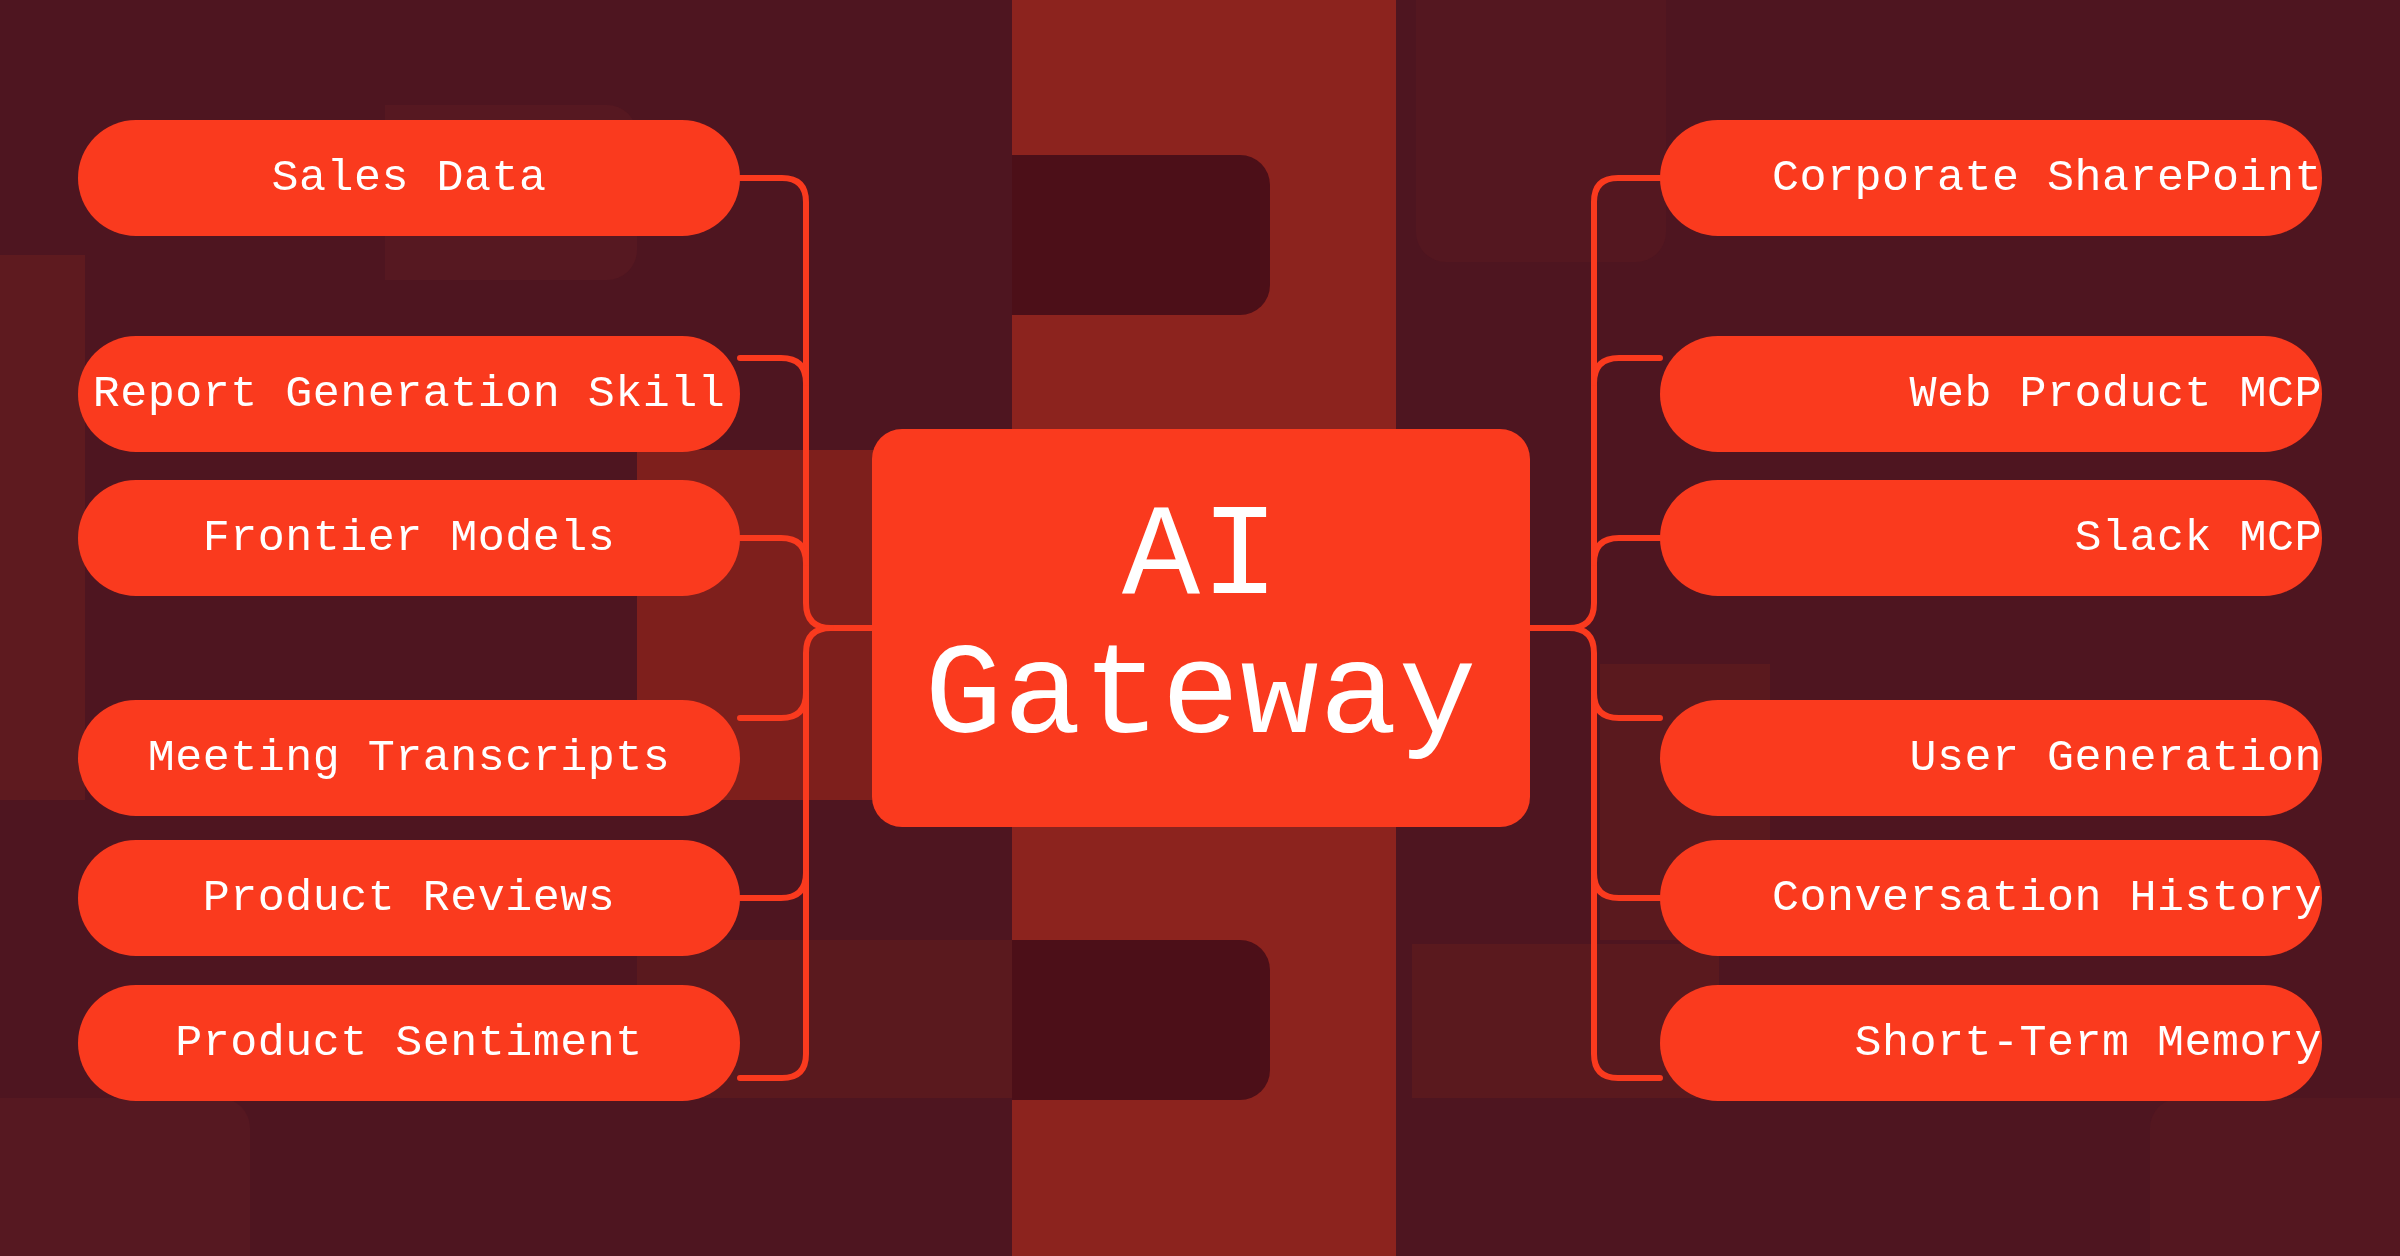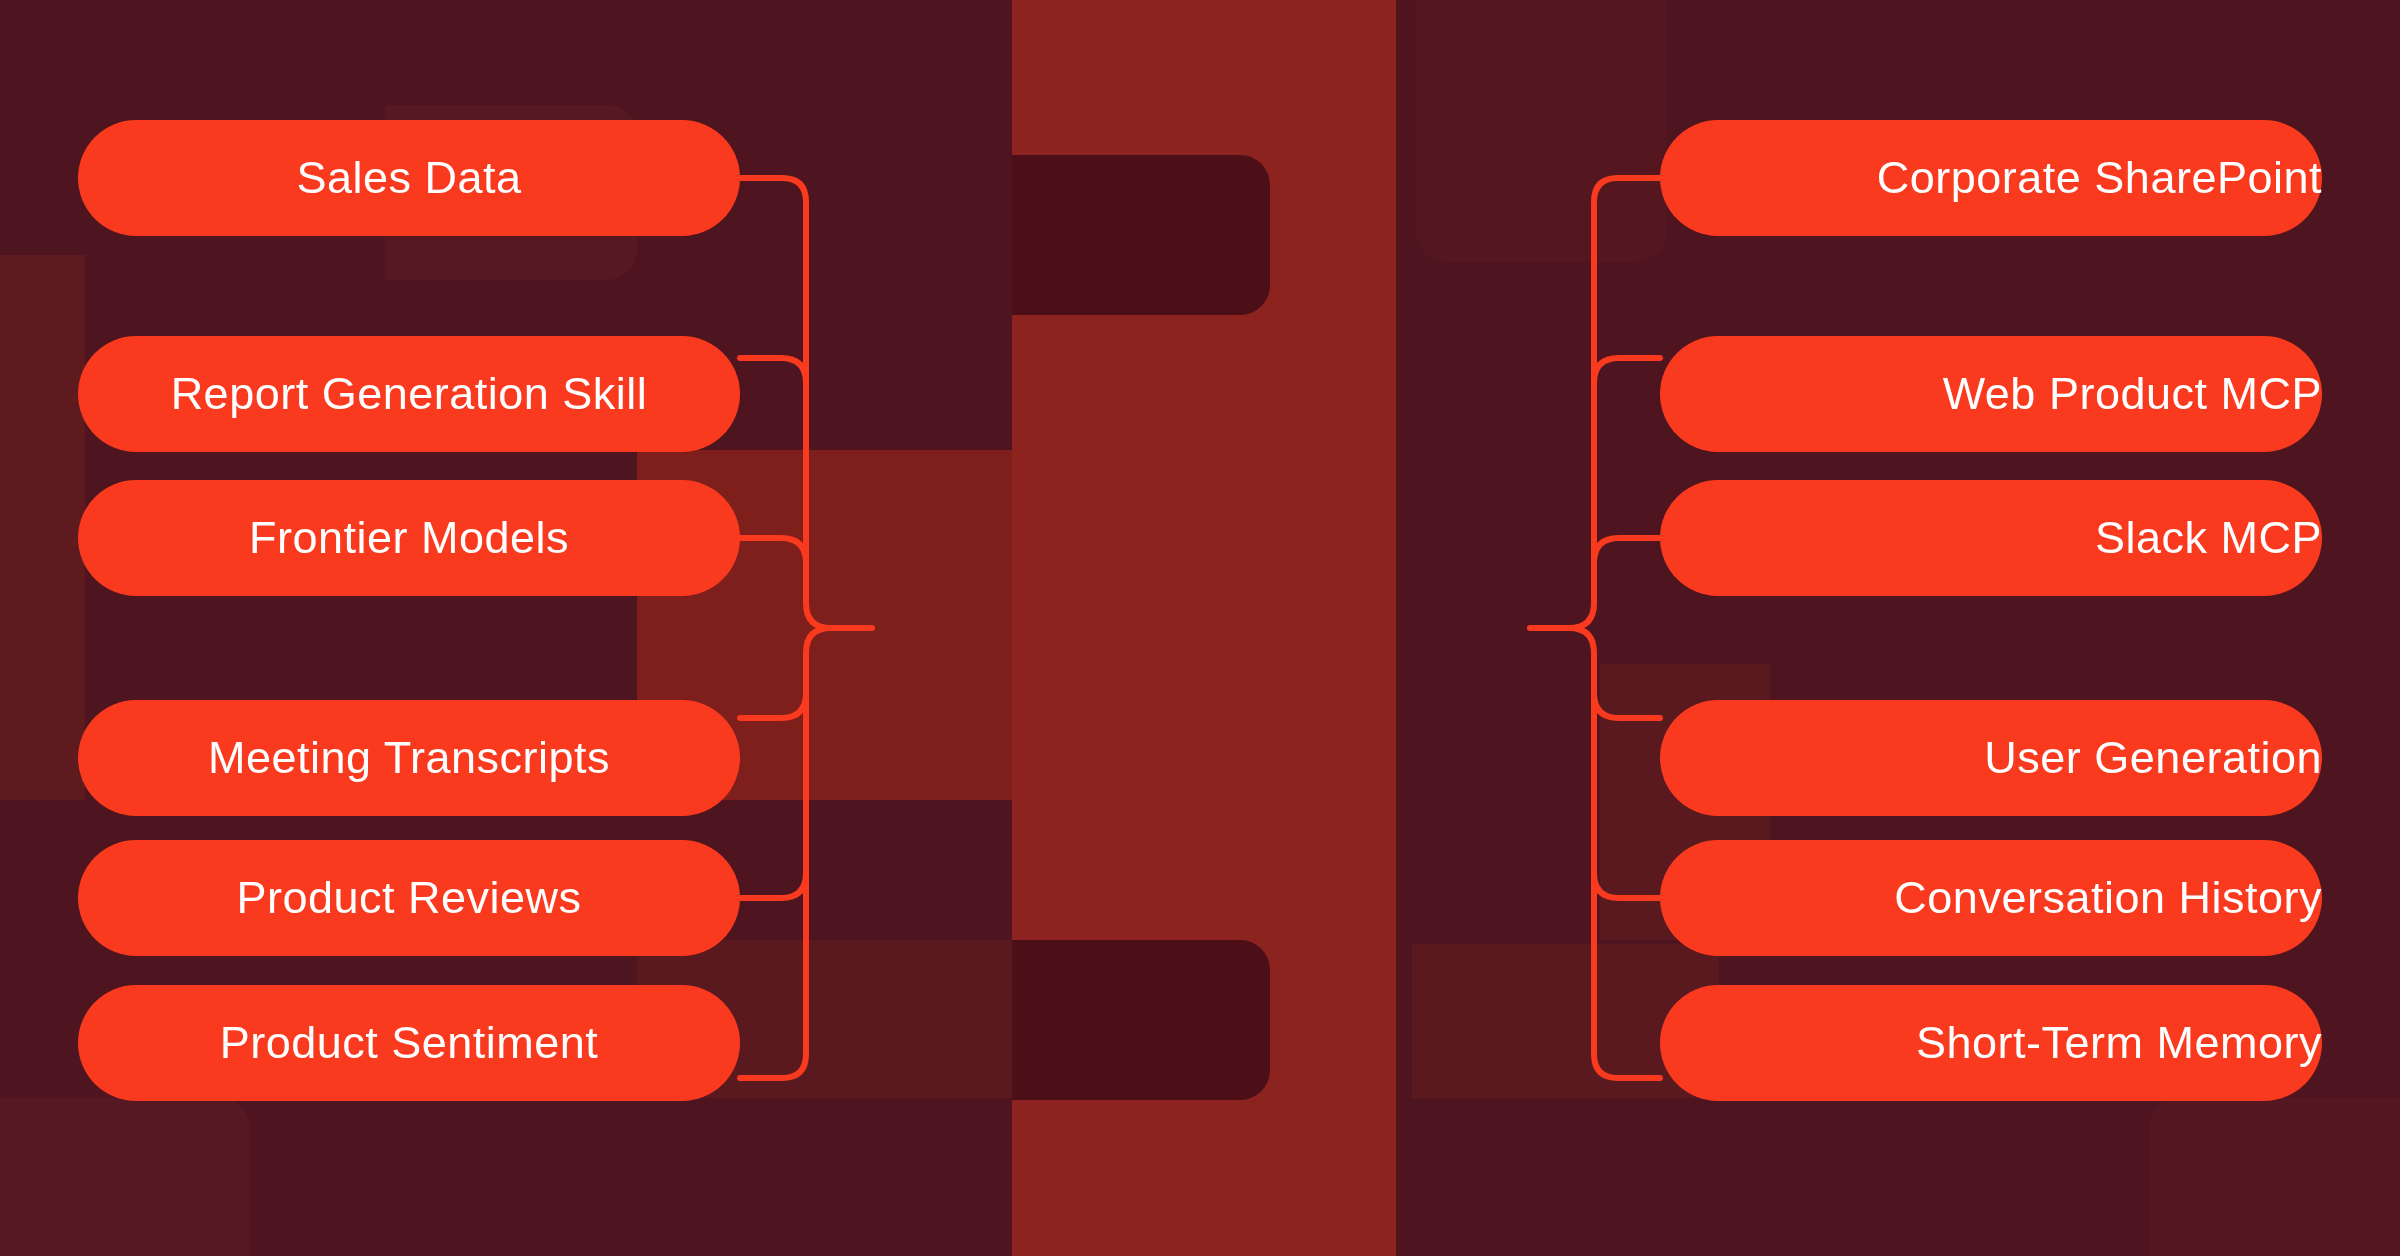--- a/index.html
+++ b/index.html
@@ -13,21 +13,21 @@
     --color-mid2:#5E1A1F;
     --color-mid3:#561821;
     --color-dark_tile:#541720;
   }
   html,body{margin:0;padding:0;background:#2a0c12;}
   .canvas{
     position:relative;
     width:2400px;height:1256px;
     overflow:hidden;
     background:var(--color-base);
-    font-family:Liberation Sans, sans-serif;
+    font-family:Liberation Mono, monospace;
   }
   
   .tile{position:absolute;}
   .t1{left:1012px;top:0;width:384px;height:1256px;background:var(--color-brick);}
   .t2{left:1012px;top:155px;width:258px;height:160px;background:var(--color-inset);border-radius:0 30px 30px 0;}
   .t3{left:1012px;top:940px;width:258px;height:160px;background:var(--color-inset);border-radius:0 30px 30px 0;}
   .t4{left:637px;top:450px;width:375px;height:350px;background:var(--color-brick2);}
   .t5{left:637px;top:940px;width:375px;height:158px;background:var(--color-mid);}
   .t6{left:0;top:255px;width:85px;height:545px;background:var(--color-mid2);}
   .t7{left:385px;top:105px;width:252px;height:175px;background:var(--color-mid3);border-radius:0 30px 30px 0;}
@@ -142,14 +142,18 @@
       <span class="pill-label">User Generation</span>
     </div>
     <div class="pill row-4">
       <span class="pill-label">Conversation History</span>
     </div>
     <div class="pill row-5">
       <span class="pill-label">Short-Term Memory</span>
     </div>
   </div>
 
+  <div class="gateway">
+    <div class="gateway-line">AI</div>
+    <div class="gateway-line">Gateway</div>
+  </div>
 
 </div>
 
 </body></html>

